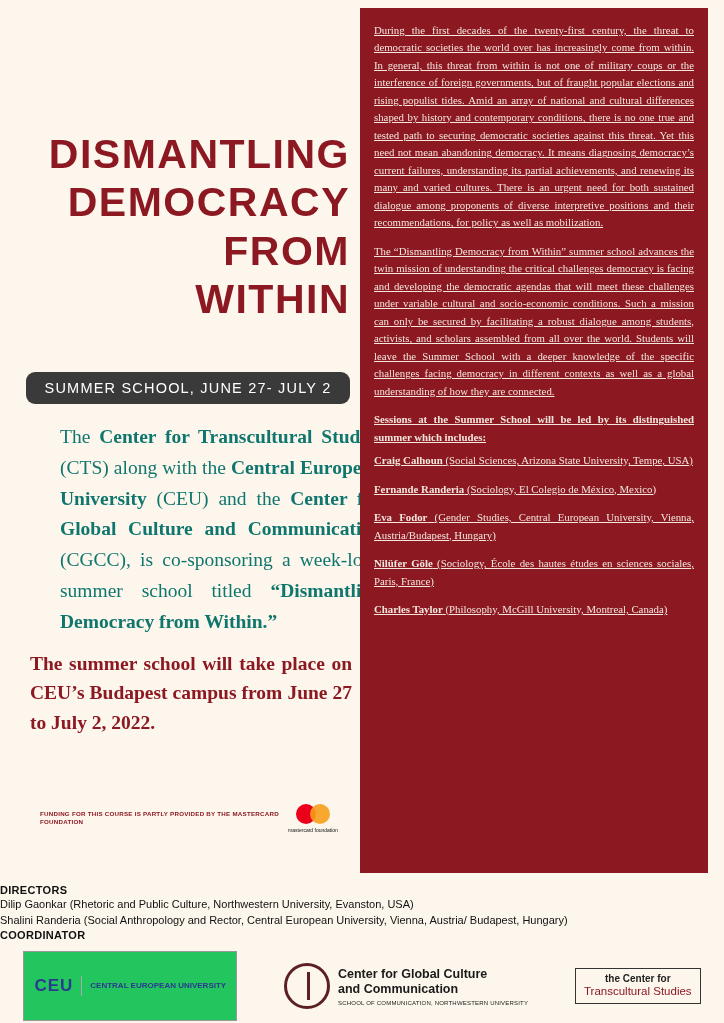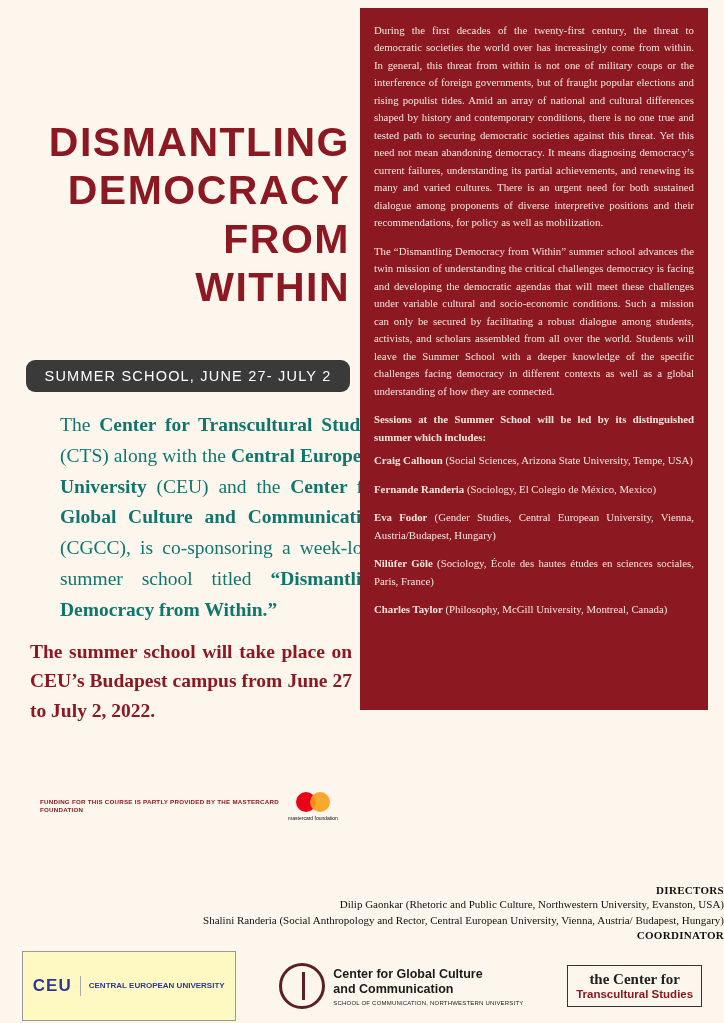--- a/index.html
+++ b/index.html
@@ -12,21 +12,21 @@
     width: 724px;
     height: 1023px;
     background: #fdf6ec;
     overflow: hidden;
     font-family: "Liberation Serif", serif;
   }
   
   .left-col {
     position: absolute;
     left: 0;
-    top: 0;
+    top: 12px;
     width: 358px;
     height: 873px;
     padding: 0;
   }
   .title-block {
     position: absolute;
     left: 18px;
     top: 118px;
     width: 332px;
     text-align: right;
@@ -119,41 +119,42 @@
     margin-top: 3px;
     text-align: center;
     line-height: 1.2;
   }
   
   .red-panel {
     position: absolute;
     left: 360px;
     top: 8px;
     width: 348px;
-    height: 702px;
+    height: 865px;
     background: #8c1822;
     color: #f3e7dd;
     padding: 14px 14px 14px 14px;
     box-sizing: border-box;
     font-size: 10.8px;
     line-height: 1.62;
     text-align: justify;
+    text-decoration: underline;
   }
   .red-panel p { margin: 0 0 11px 0; }
   .red-panel .faculty-head { font-weight: bold; margin: 0 0 6px 0; }
   .fac-item { margin: 0 0 4px 0; }
   .fac-item b { font-weight: bold; }
   
   .credits {
     position: absolute;
     left: 0;
     top: 884px;
     width: 724px;
-    text-align: right;
-    font-family: Liberation Serif, serif;
+    text-align: left;
+    font-family: Liberation Sans, sans-serif;
     color: #111;
   }
   .credits .head {
     font-weight: bold;
     font-size: 11px;
     letter-spacing: 0.3px;
     margin-bottom: 1px;
   }
   .credits .line {
     font-size: 11px;
@@ -167,21 +168,21 @@
     height: 62px;
     display: flex;
     align-items: center;
     justify-content: space-around;
   }
   .ceu-logo {
     border: 1px solid #999;
     display: flex;
     align-items: center;
     padding: 24px 10px;
-    background: #fef9c3;
+    background: #22c55e;
     justify-content: space-between;
   }
   .ceu-mark {
     font-family: "Liberation Sans", sans-serif;
     font-size: 17px;
     font-weight: bold;
     color: #2b3a8f;
     letter-spacing: 1px;
     padding-right: 8px;
     border-right: 1px solid #aaa;
@@ -210,26 +211,26 @@
   }
   .cgcc-text .l1 { font-size: 12.5px; font-weight: bold; line-height: 1.2; }
   .cgcc-text .l2 { font-size: 6px; margin-top: 3px; letter-spacing: .2px; }
   .cts-logo {
     border: 1px solid #333;
     padding: 4px 8px;
     background: #fdf6ec;
     text-align: center;
   }
   .cts-logo .l1 {
-    font-family: Liberation Serif, serif;
-    font-size: 15px; color: #222; line-height: 1.2; font-weight: bold;
+    font-family: Liberation Sans, sans-serif;
+    font-size: 10px; color: #222; line-height: 1.2; font-weight: bold;
   }
   .cts-logo .l2 {
     font-family: "Liberation Sans", sans-serif;
-    font-size: 11.5px; color: #8c1822; font-weight: bold; line-height: 1.15;
+    font-size: 11.5px; color: #8c1822; font-weight: normal; line-height: 1.15;
   }
 </style>
 </head>
 <body>
 
 <div class="poster">
 
   <div class="left-col">
 
     <div class="title-block">

